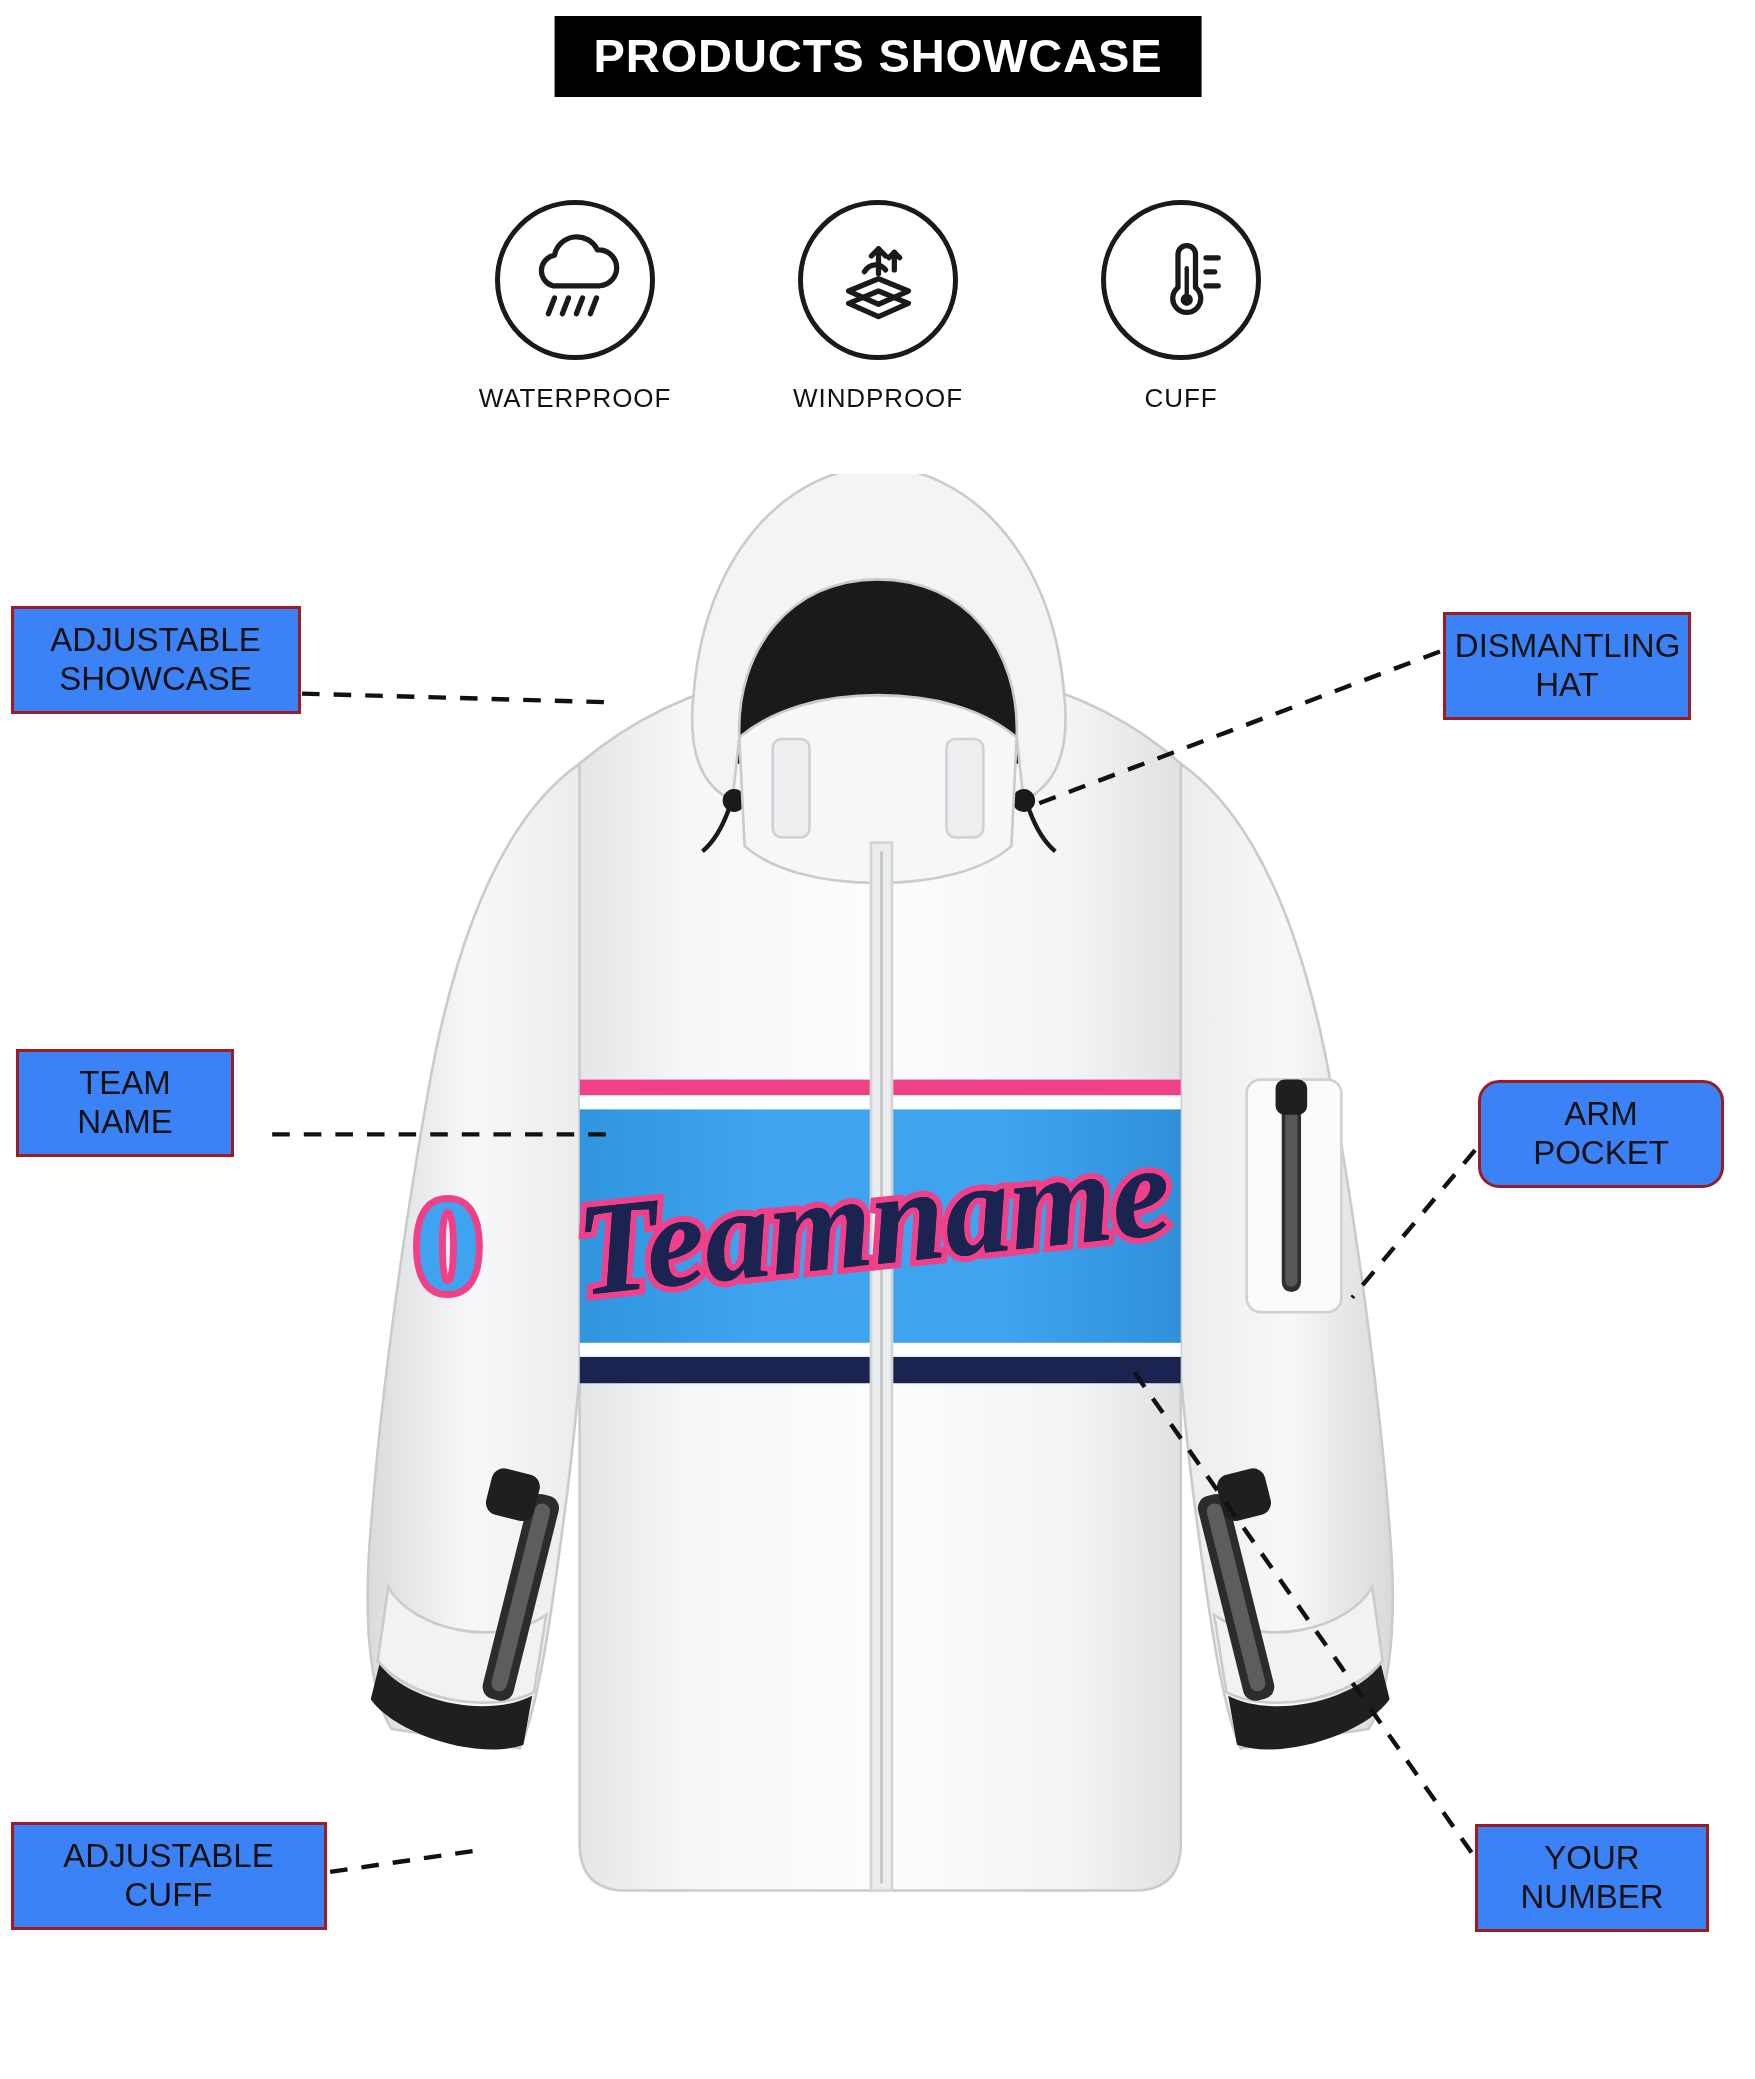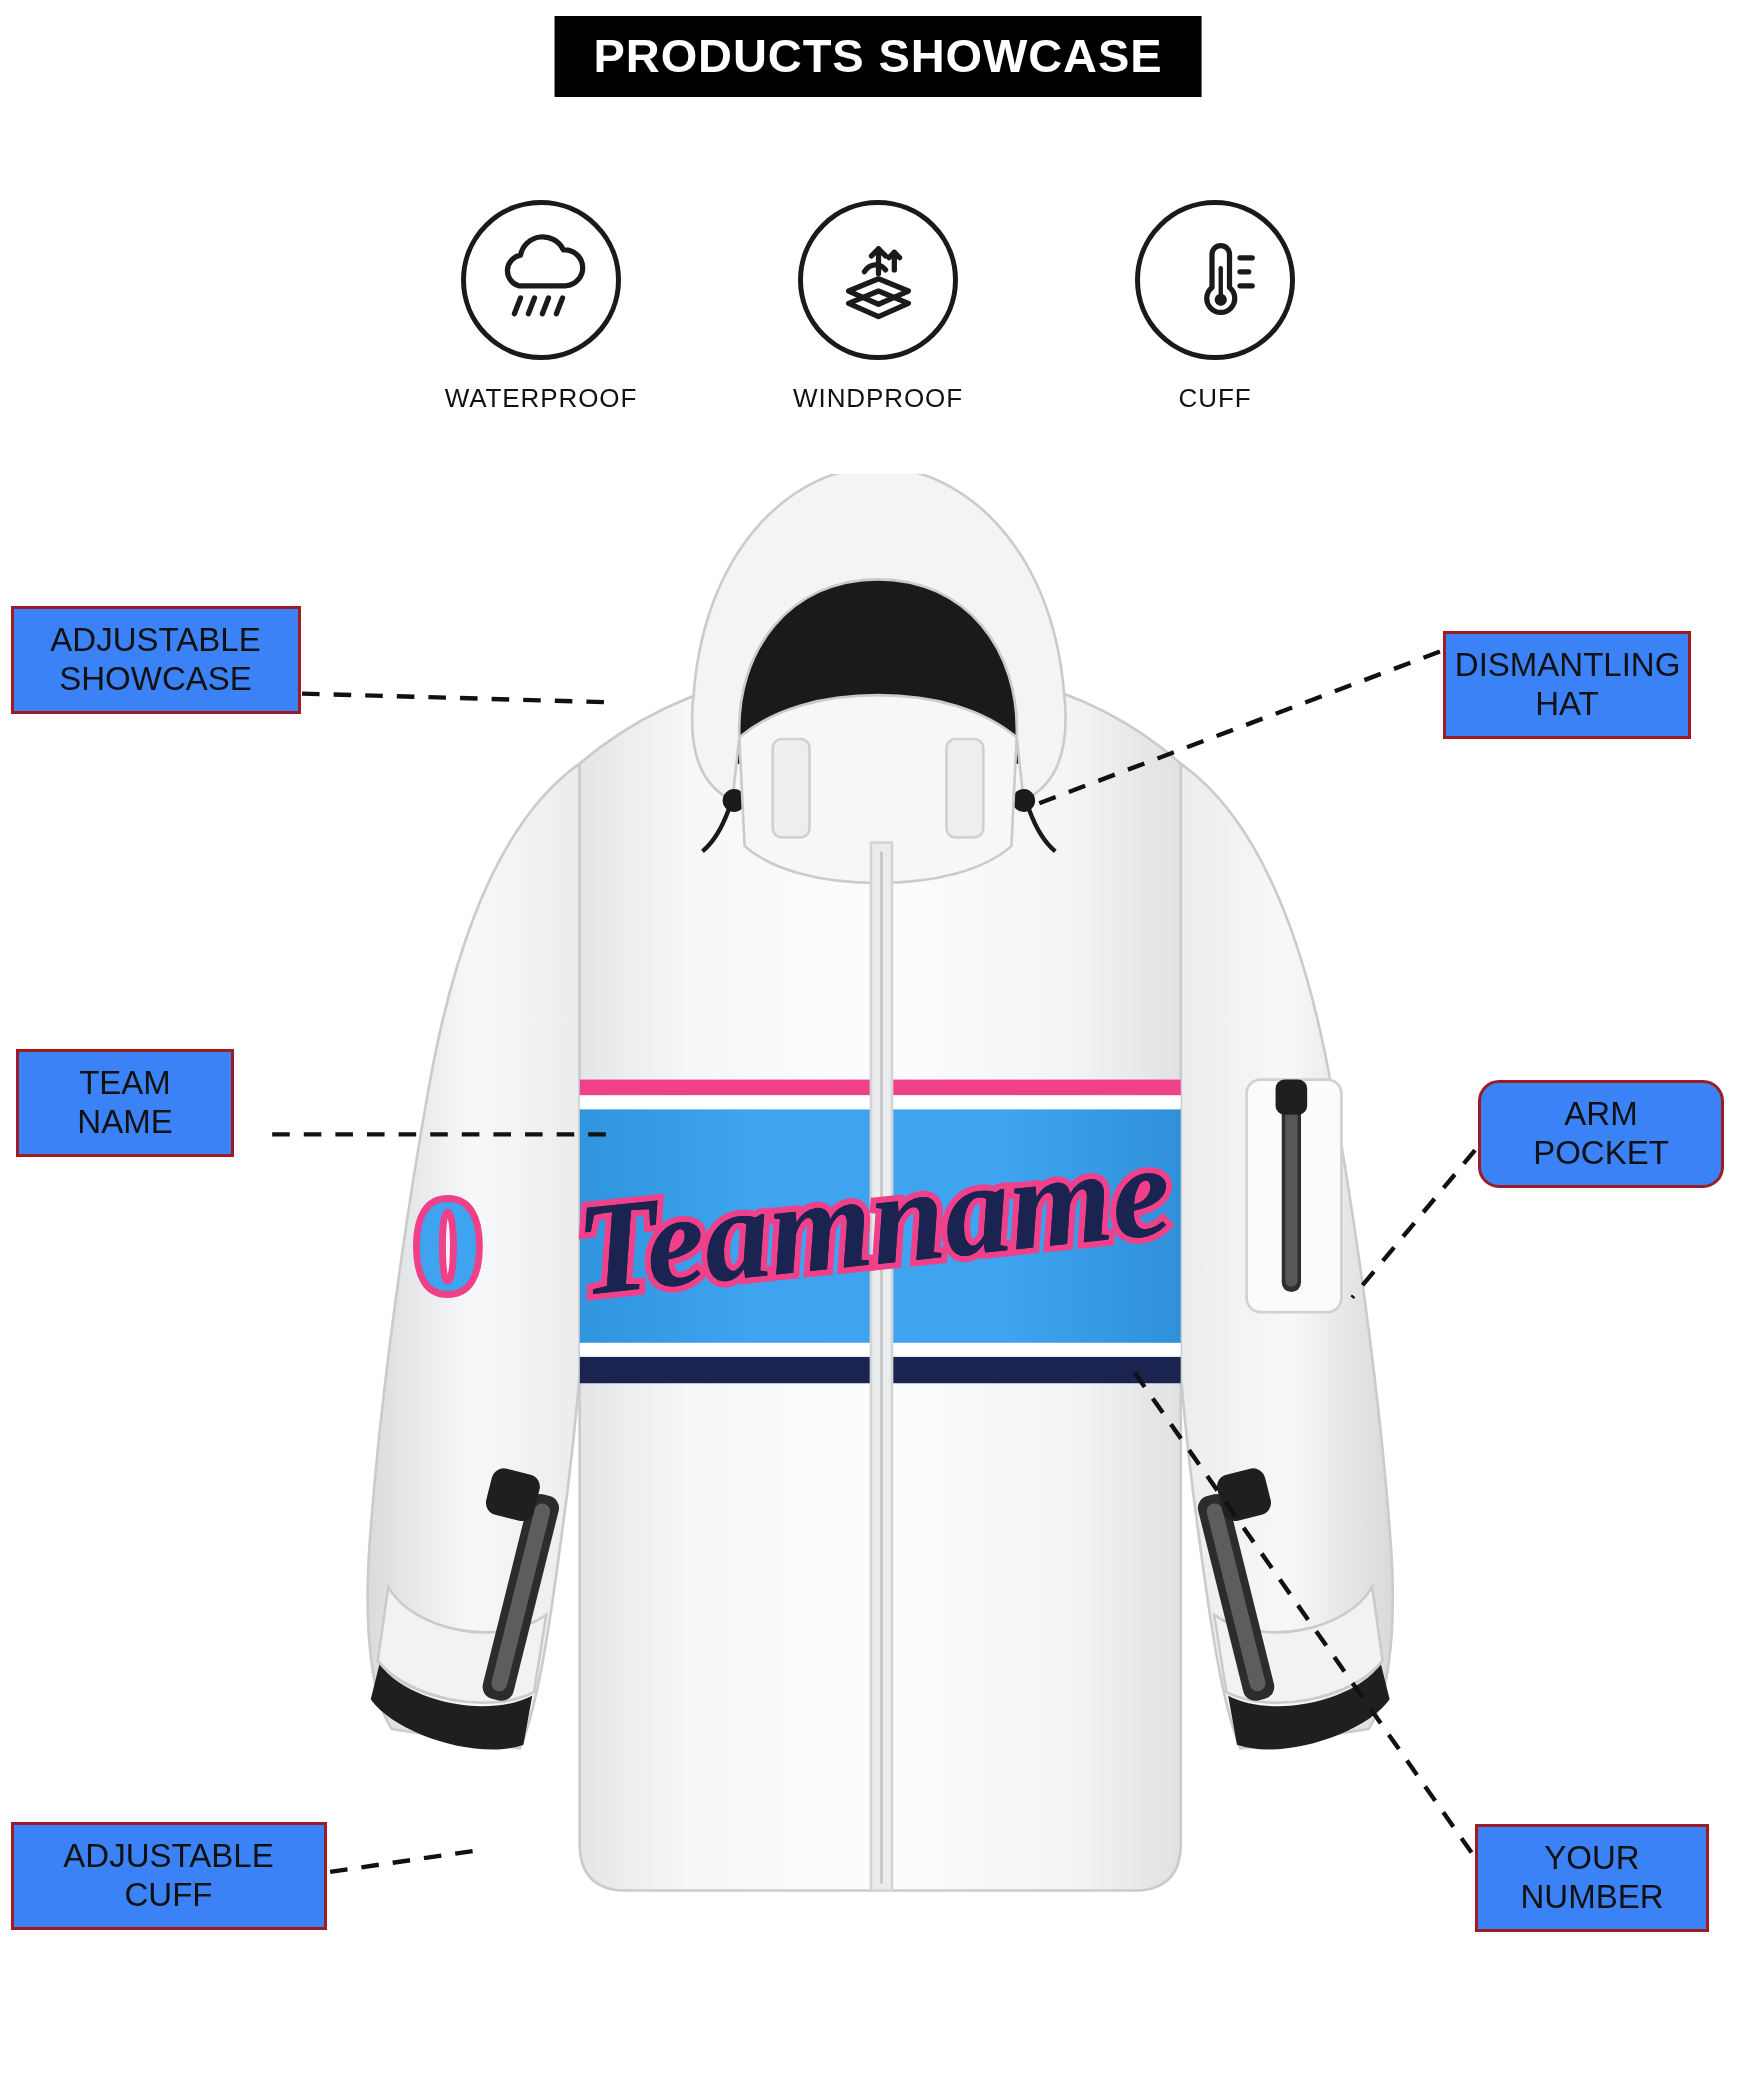--- a/index.html
+++ b/index.html
@@ -33,21 +33,21 @@
   }
 
   
   .features {
     position: absolute;
     top: 200px;
     left: 0;
     width: 100%;
     display: flex;
     justify-content: center;
-    gap: 91px;
+    gap: 57px;
   }
   .feature {
     display: flex;
     flex-direction: column;
     align-items: center;
     width: 246px;
   }
   .feature .circle {
     width: 160px;
     height: 160px;
@@ -75,21 +75,21 @@
     color: #111111;
     font-size: 33px;
     line-height: 1.18;
     text-align: center;
     padding: 12.3px 8.8px;
     box-sizing: border-box;
   }
   .callout span { display: block; }
 
   #callout-buttons { left: 10.5px;   top: 606px;  width: 290px; }
-  #callout-hat     { left: 1443px; top: 631px;  width: 248px; }
+  #callout-hat     { left: 1443px; top: 612px;  width: 248px; }
   #callout-team    { left: 16px;   top: 1049px; width: 218px; }
   #callout-arm     { left: 1478px; top: 1080px; width: 246px; border-radius: 21px; }
   #callout-cuff    { left: 10.5px;   top: 1822px; width: 316px; }
   #callout-number  { left: 1475px; top: 1824px; width: 234px; }
 
   
   .leader {
     position: absolute;
     pointer-events: none;
   }

